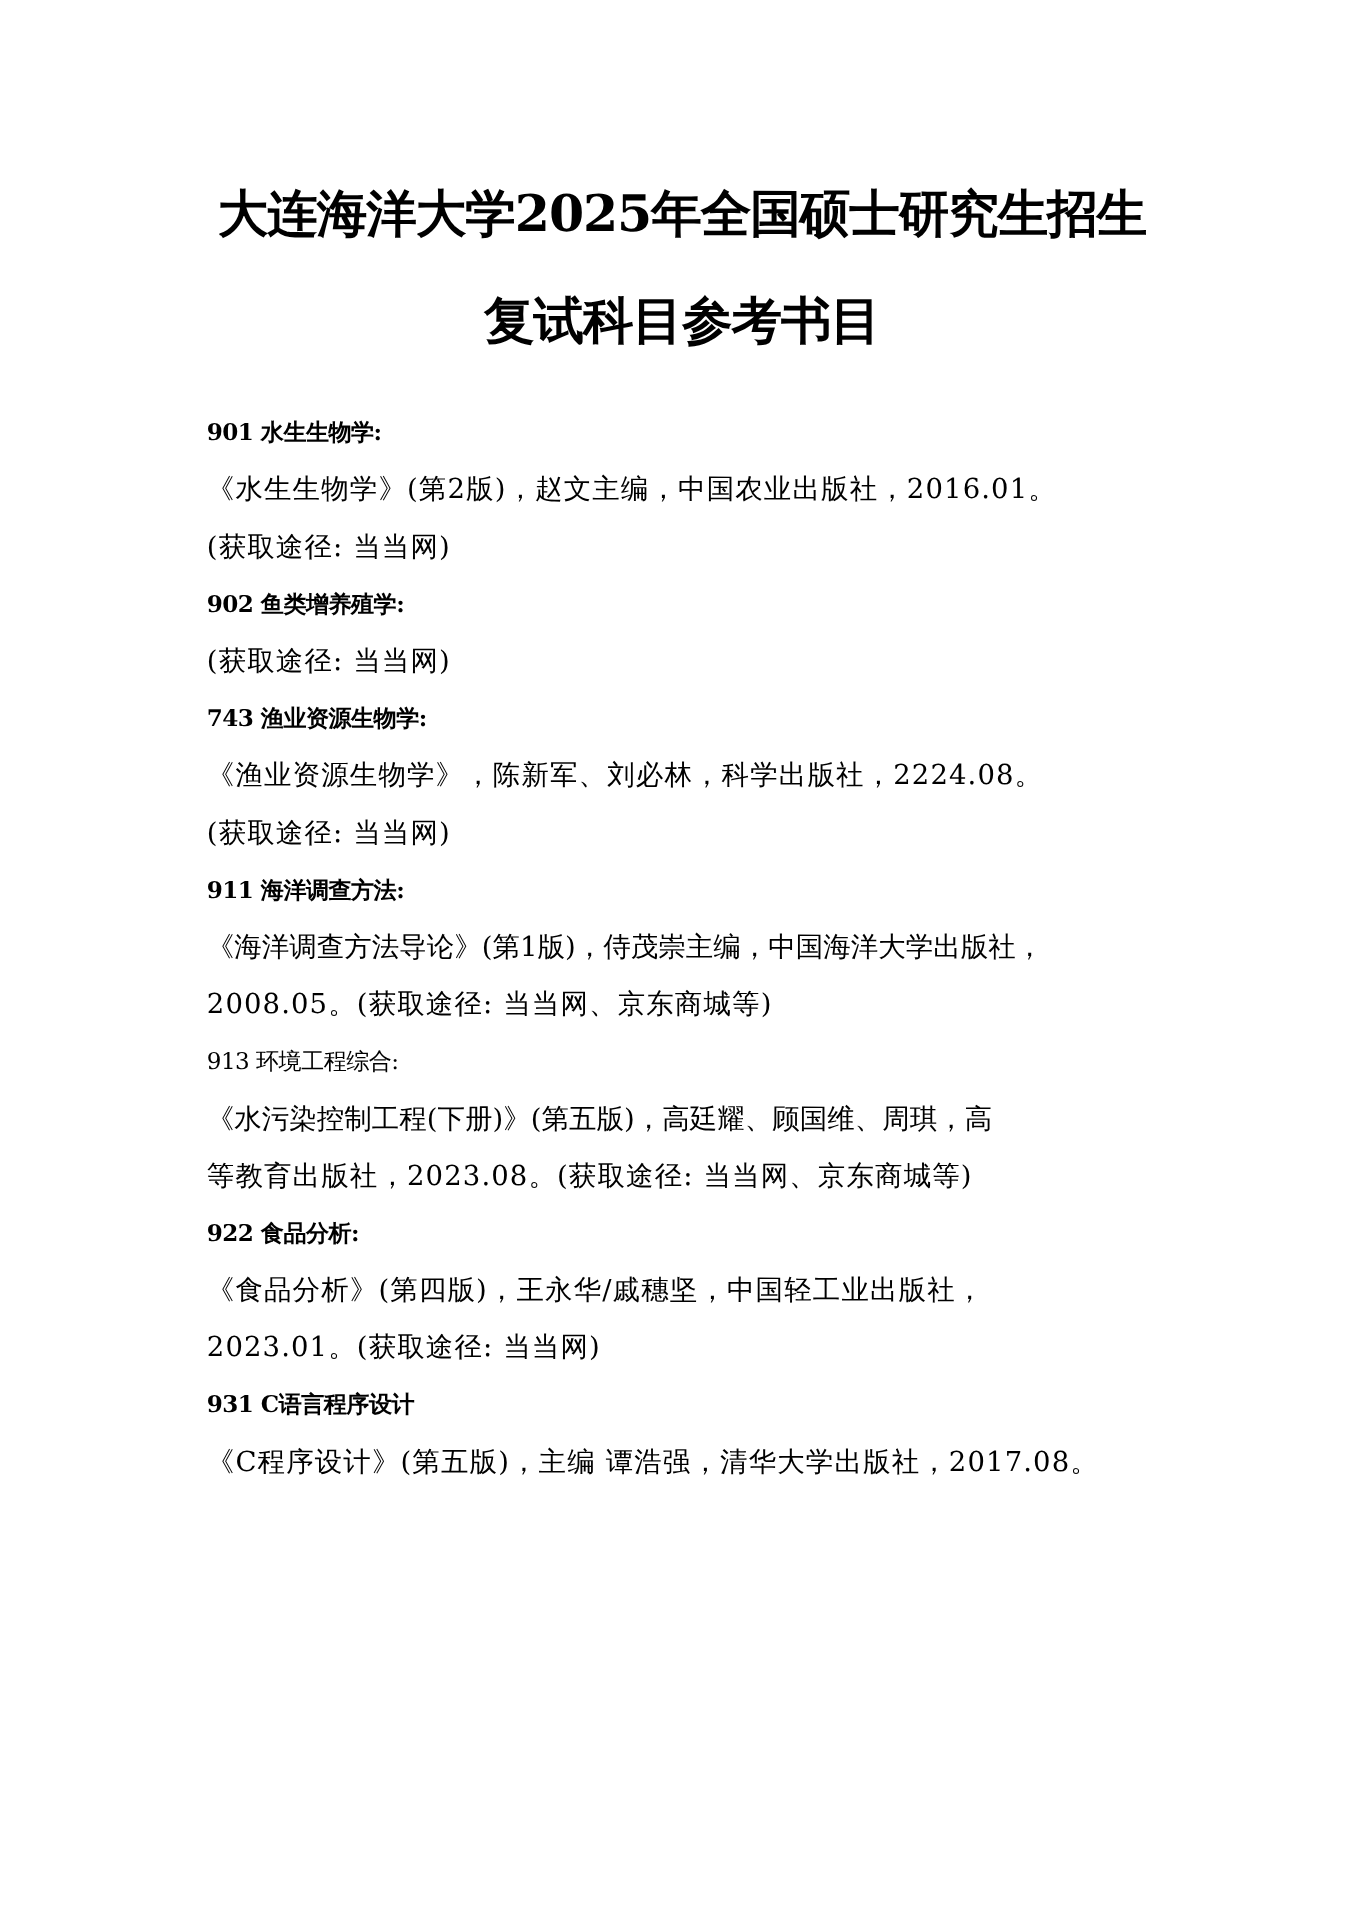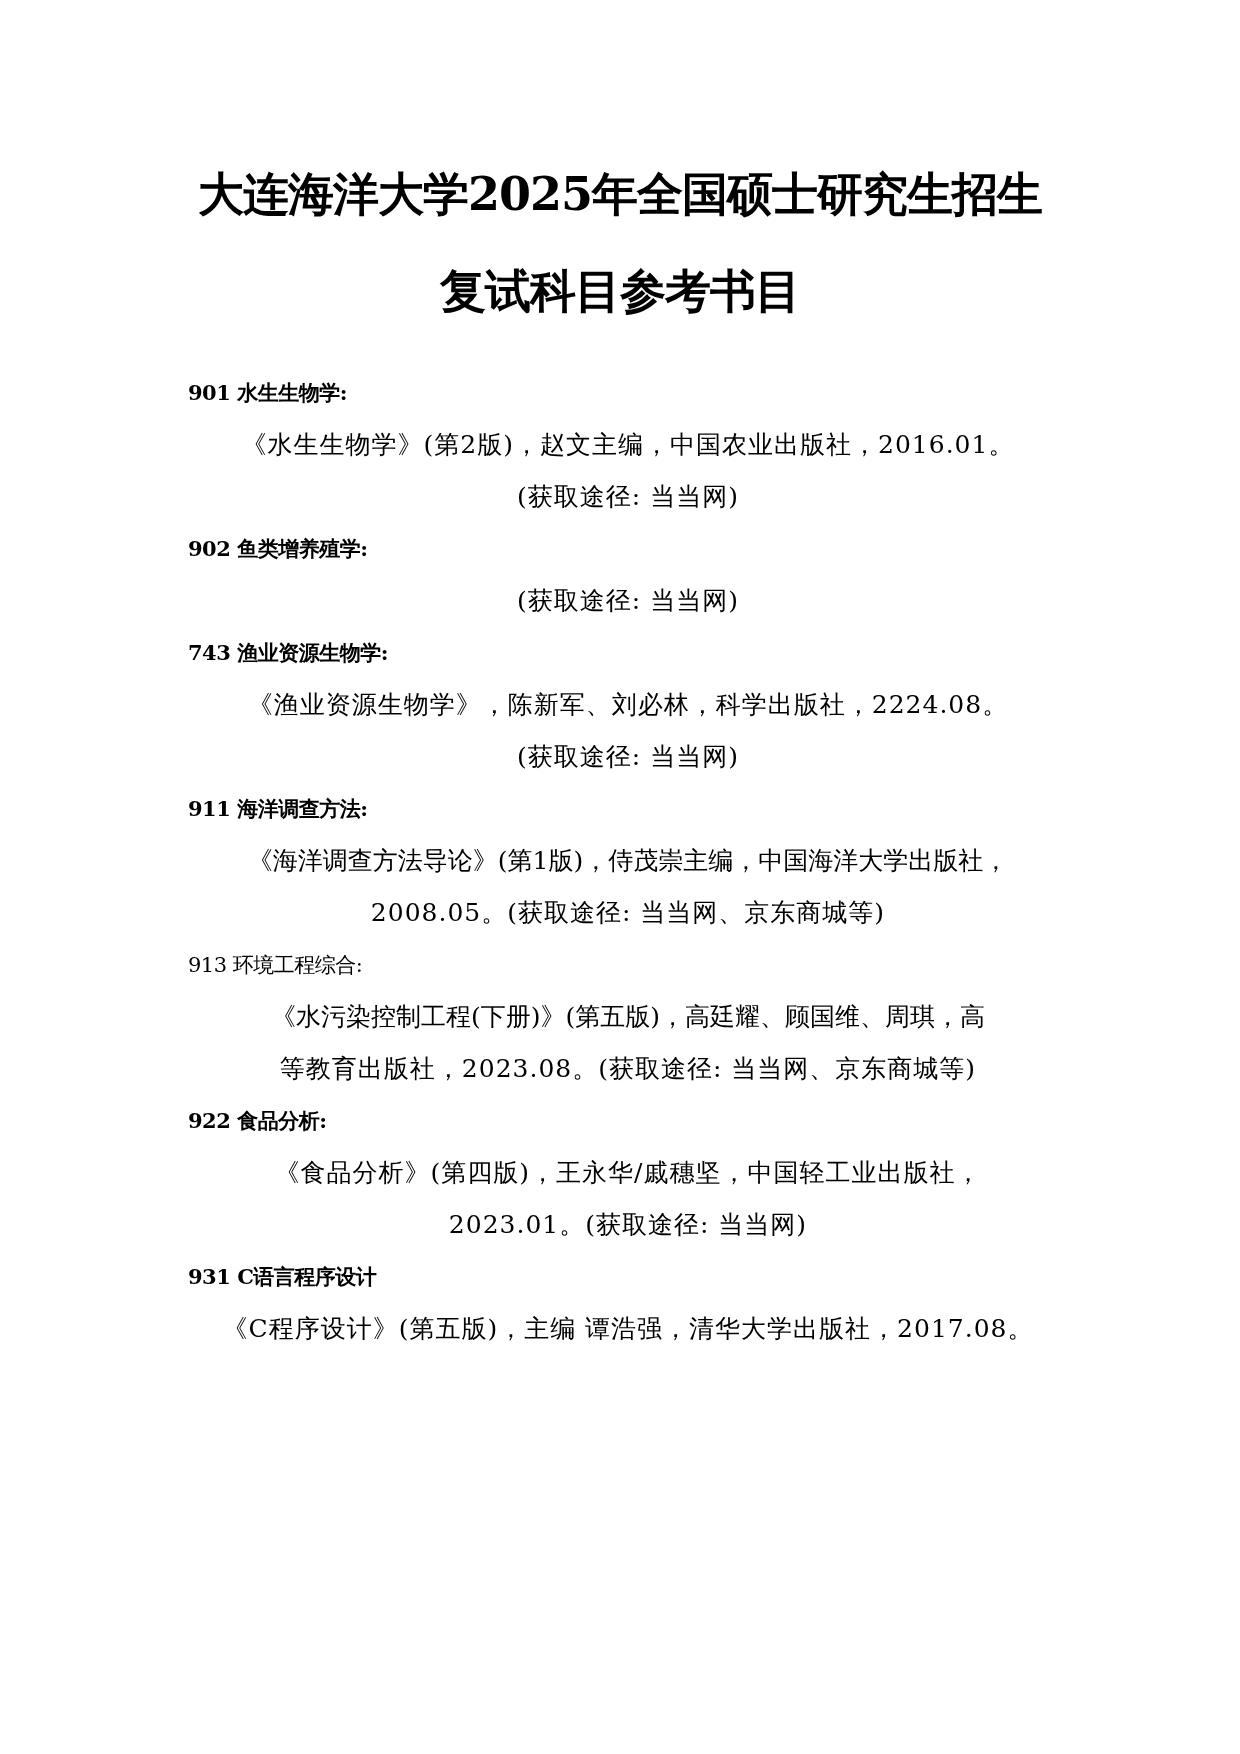--- a/index.html
+++ b/index.html
@@ -55,21 +55,20 @@
       font-size: 21px;
       letter-spacing: -0.5px;
     }
     .heading.plain {
       font-weight: normal;
       font-size: 21px;
     }
     .text {
       font-size: 25px;
       letter-spacing: 1px;
-      text-align: center;
     }
     .text.tight { letter-spacing: 0px; }
   </style>
 </head>
 <body>
 
 <div class="page">
 
   <div class="title line1">大连海洋大学2025年全国硕士研究生招生</div>
   <div class="title line2">复试科目参考书目</div>

